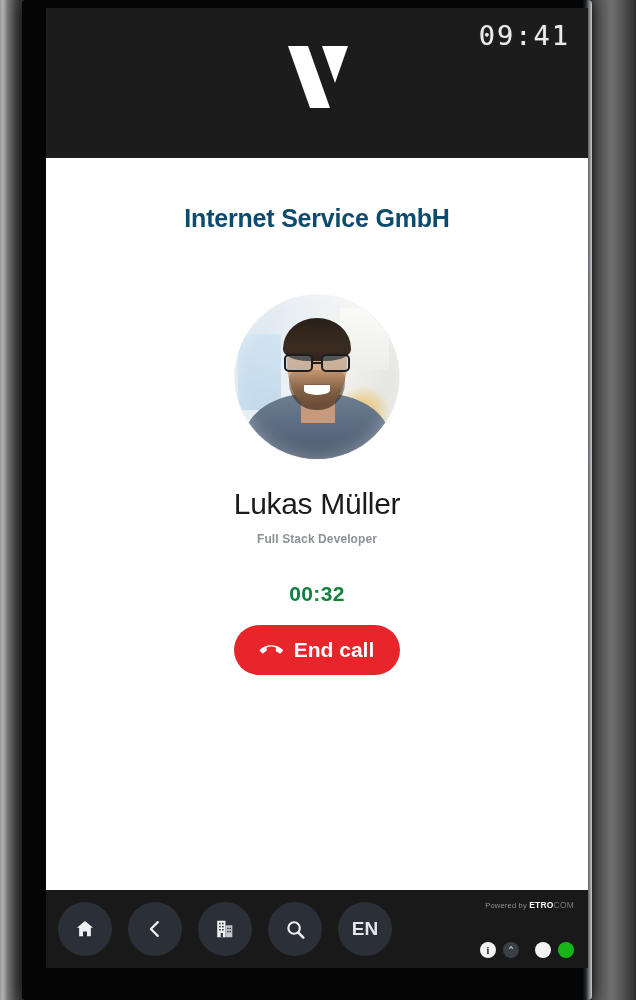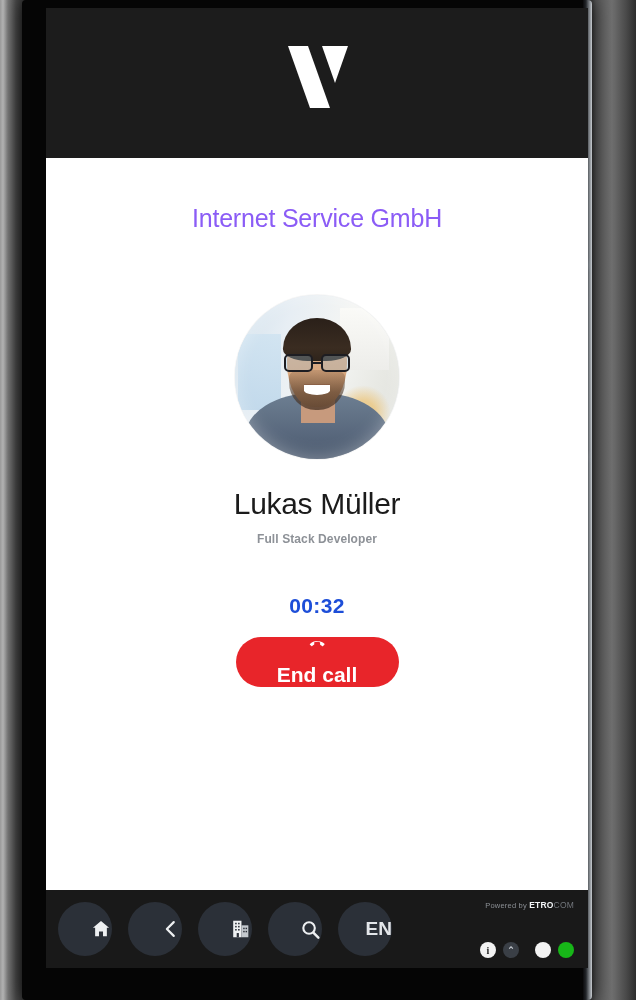--- a/index.html
+++ b/index.html
@@ -88,22 +88,22 @@
 
   
   .content {
     flex:1 1 auto;
     background:#fff;
     display:flex; flex-direction:column; align-items:center;
     padding-top:46px;
   }
   .company {
     font-size:25px;
-    font-weight:normal;
-    color:#8b5cf6;
+    font-weight:bold;
+    color:#0c4a6e;
     letter-spacing:-.2px;
   }
   .avatar {
     margin-top:62px;
     width:164px; height:164px;
     border-radius:50%;
     overflow:hidden;
     position:relative;
     background:#e9eef2;
     box-shadow:0 0 0 1px rgba(0,0,0,.04);
@@ -183,55 +183,54 @@
     margin-top:28px;
     font-size:30px; font-weight:normal; color:#1b1b1b;
     letter-spacing:-.3px;
   }
   .person-role {
     margin-top:11px;
     font-size:12px; font-weight:bold; color:#8d9197;
     letter-spacing:.1px;
   }
   .call-timer {
-    margin-top:48px;
-    font-size:21px; font-weight:bold; color:#1d4ed8;
+    margin-top:36px;
+    font-size:21px; font-weight:bold; color:#15803d;
     letter-spacing:.4px;
   }
   .end-call-btn {
     margin-top:19px;
     height:50px;
     min-width:163px;
     padding:0 26px;
     border:none;
     border-radius:26px;
     background:#e8252a;
     color:#fff;
     font-size:21px; font-weight:bold;
     font-family:"Liberation Sans", sans-serif;
     display:flex; align-items:center; justify-content:center; gap:12px;
     cursor:pointer;
-    flex-direction:column;
   }
   .hangup-icon { display:block; transform:rotate(133deg); }
 
   
   .bottom-nav {
     flex:0 0 auto;
     height:78px;
     background:#191919;
     position:relative;
     display:flex; align-items:center;
     padding-left:12px;
     gap:16px;
   }
   .nav-btn {
     width:54px; height:54px; border-radius:50%;
     background:#2b3038;
-    display:flex; align-items:center; justify-content:flex-end;
+    display:flex; align-items:center; justify-content:center;
     border:none; cursor:pointer; flex:0 0 auto;
   }
   .nav-btn.lang {
     color:#e3e6ea; font-size:19px; font-weight:bold;
     font-family:"Liberation Sans", sans-serif;
   }
   .brand {
     position:absolute; right:14px; top:10px;
     font-size:7.5px; letter-spacing:.2px;
     color:#8b8f94; white-space:nowrap;
@@ -260,20 +259,21 @@
 <div class="device">
   <div class="device-edge-right"></div>
   <div class="btn-top-notch"></div>
   <div class="btn-vol b1"></div>
   <div class="btn-vol b2"></div>
   <div class="btn-vol b3"></div>
 
   <div class="screen">
 
     <div class="status-header">
+      <div class="clock">09:41</div>
       <div class="logo-wrap">
         <svg width="70" height="72" viewBox="0 0 70 72">
           <polygon points="6,4 26,4 48,66 28,66" fill="#ffffff"></polygon>
           <polygon points="40,4 66,4 53,41" fill="#ffffff"></polygon>
         </svg>
       </div>
     </div>
 
     <div class="content">
       <div class="company">Internet Service GmbH</div>

